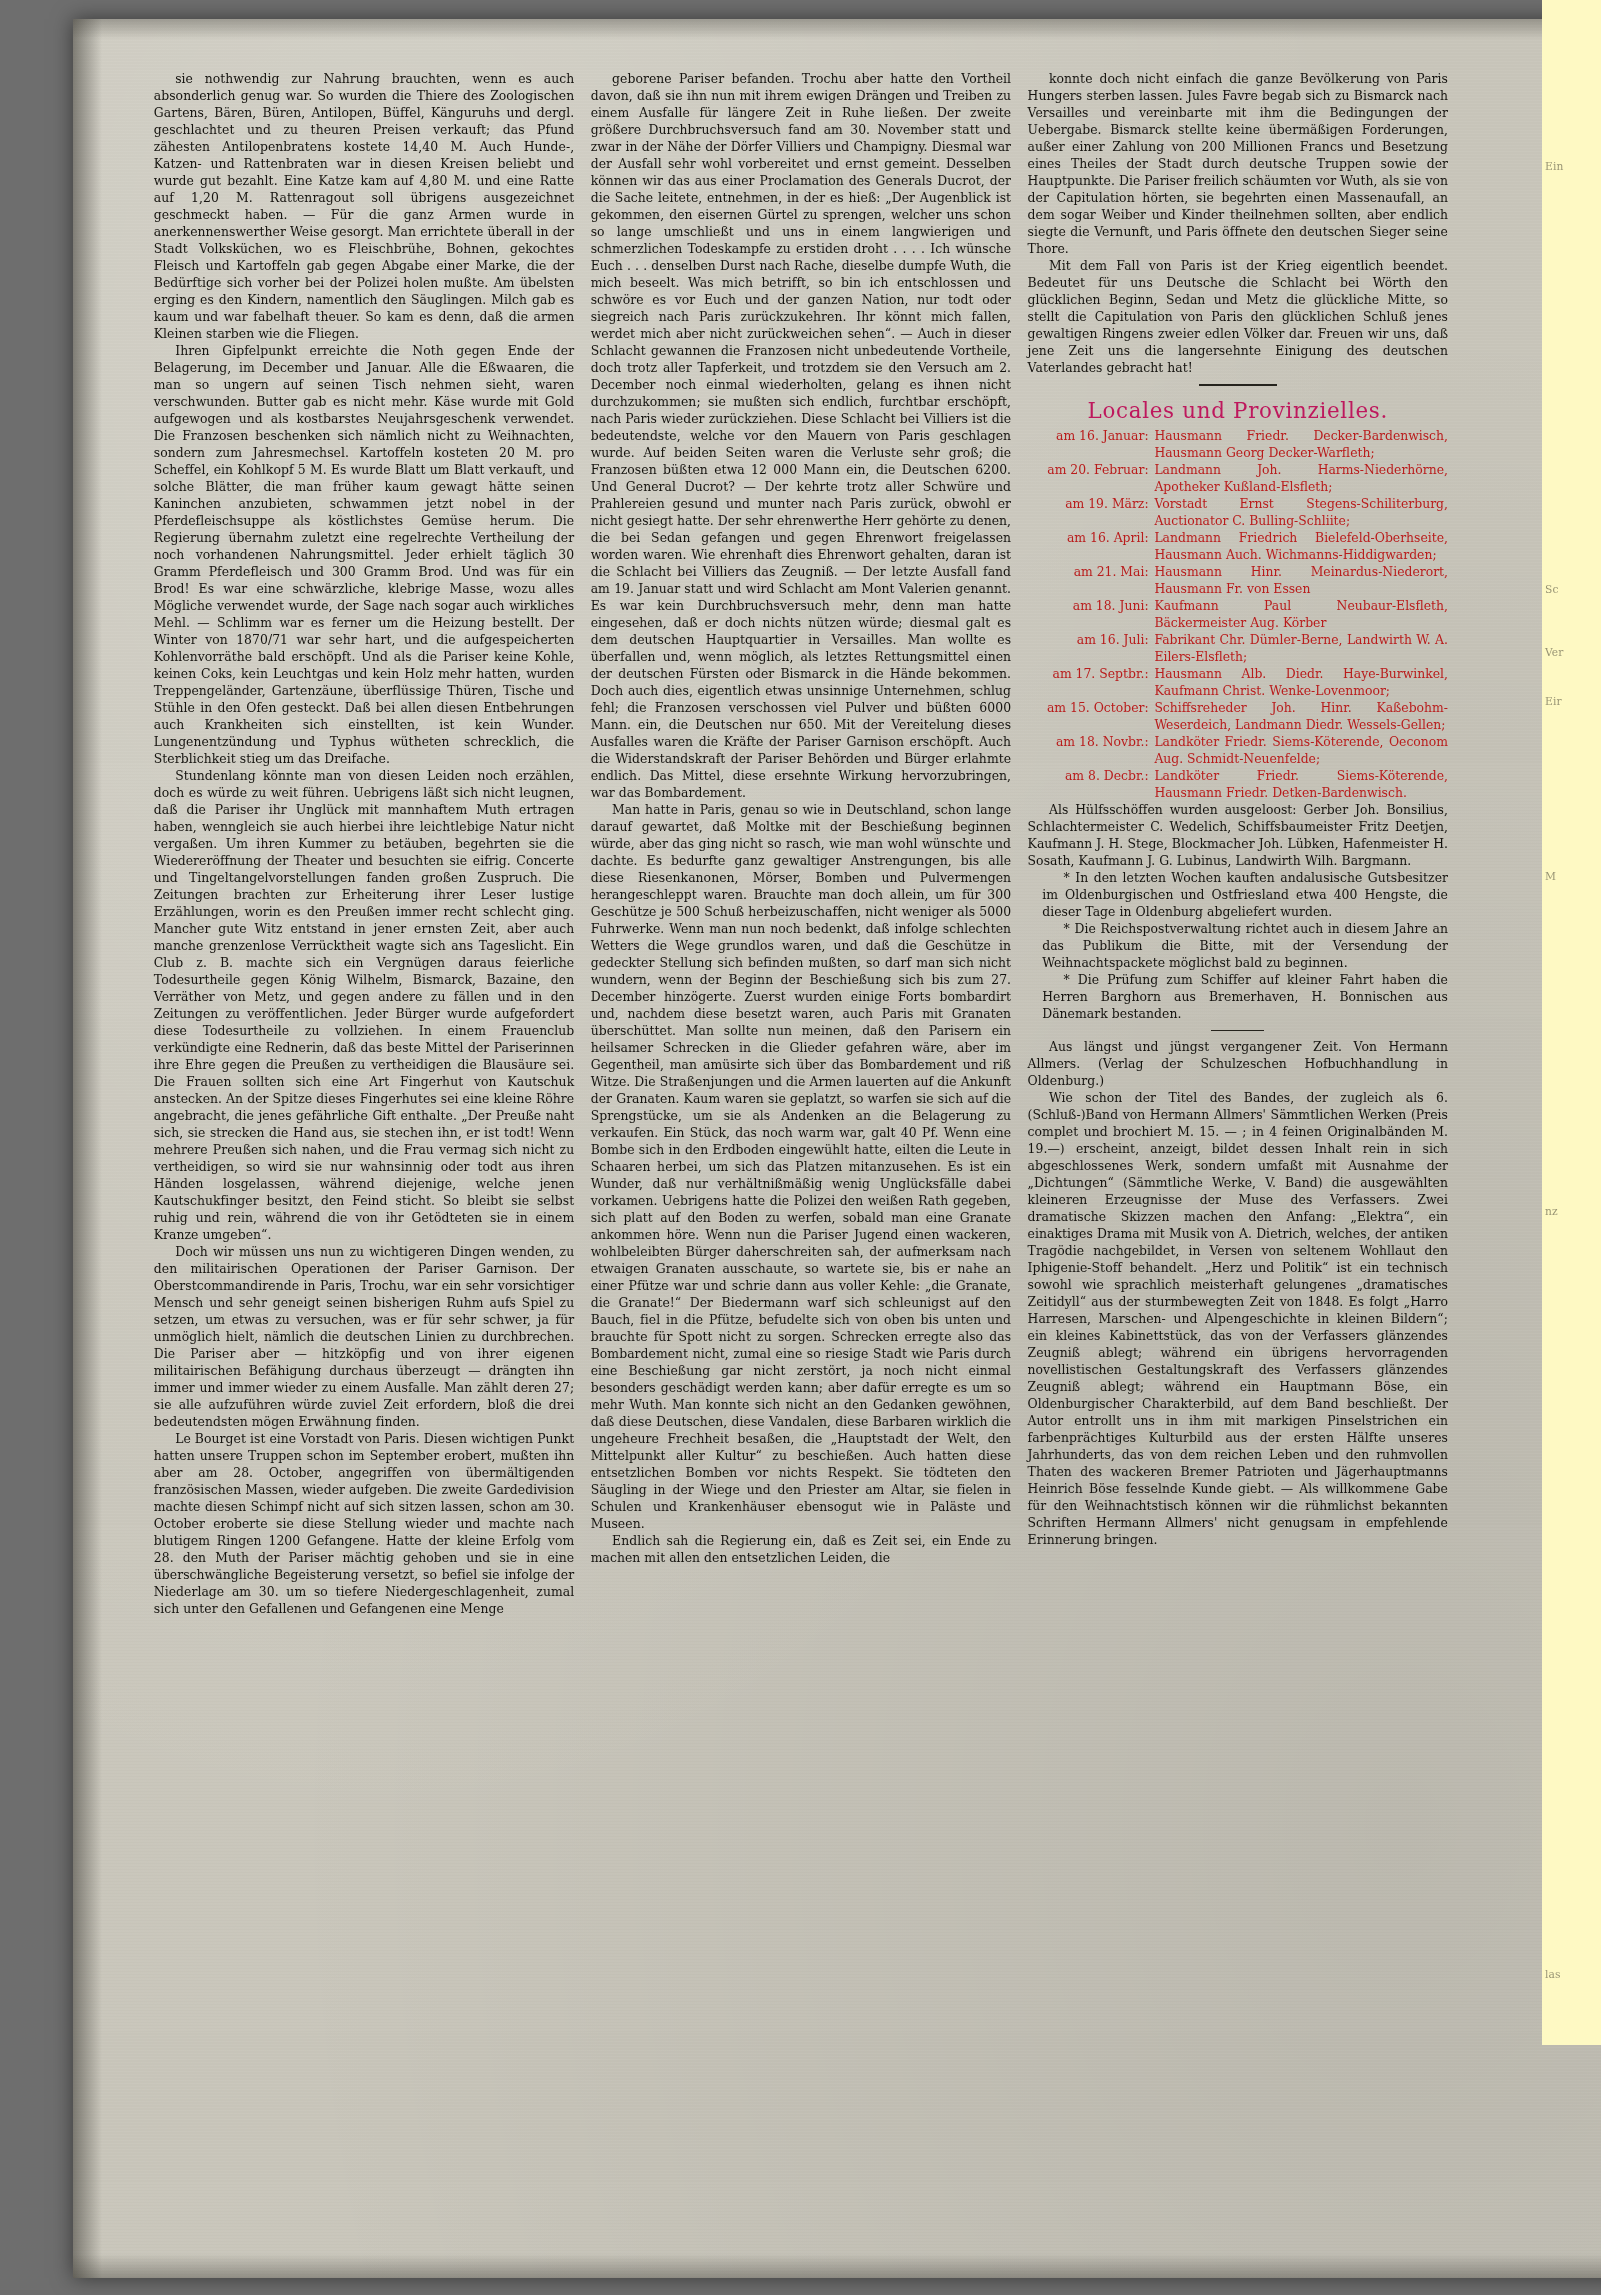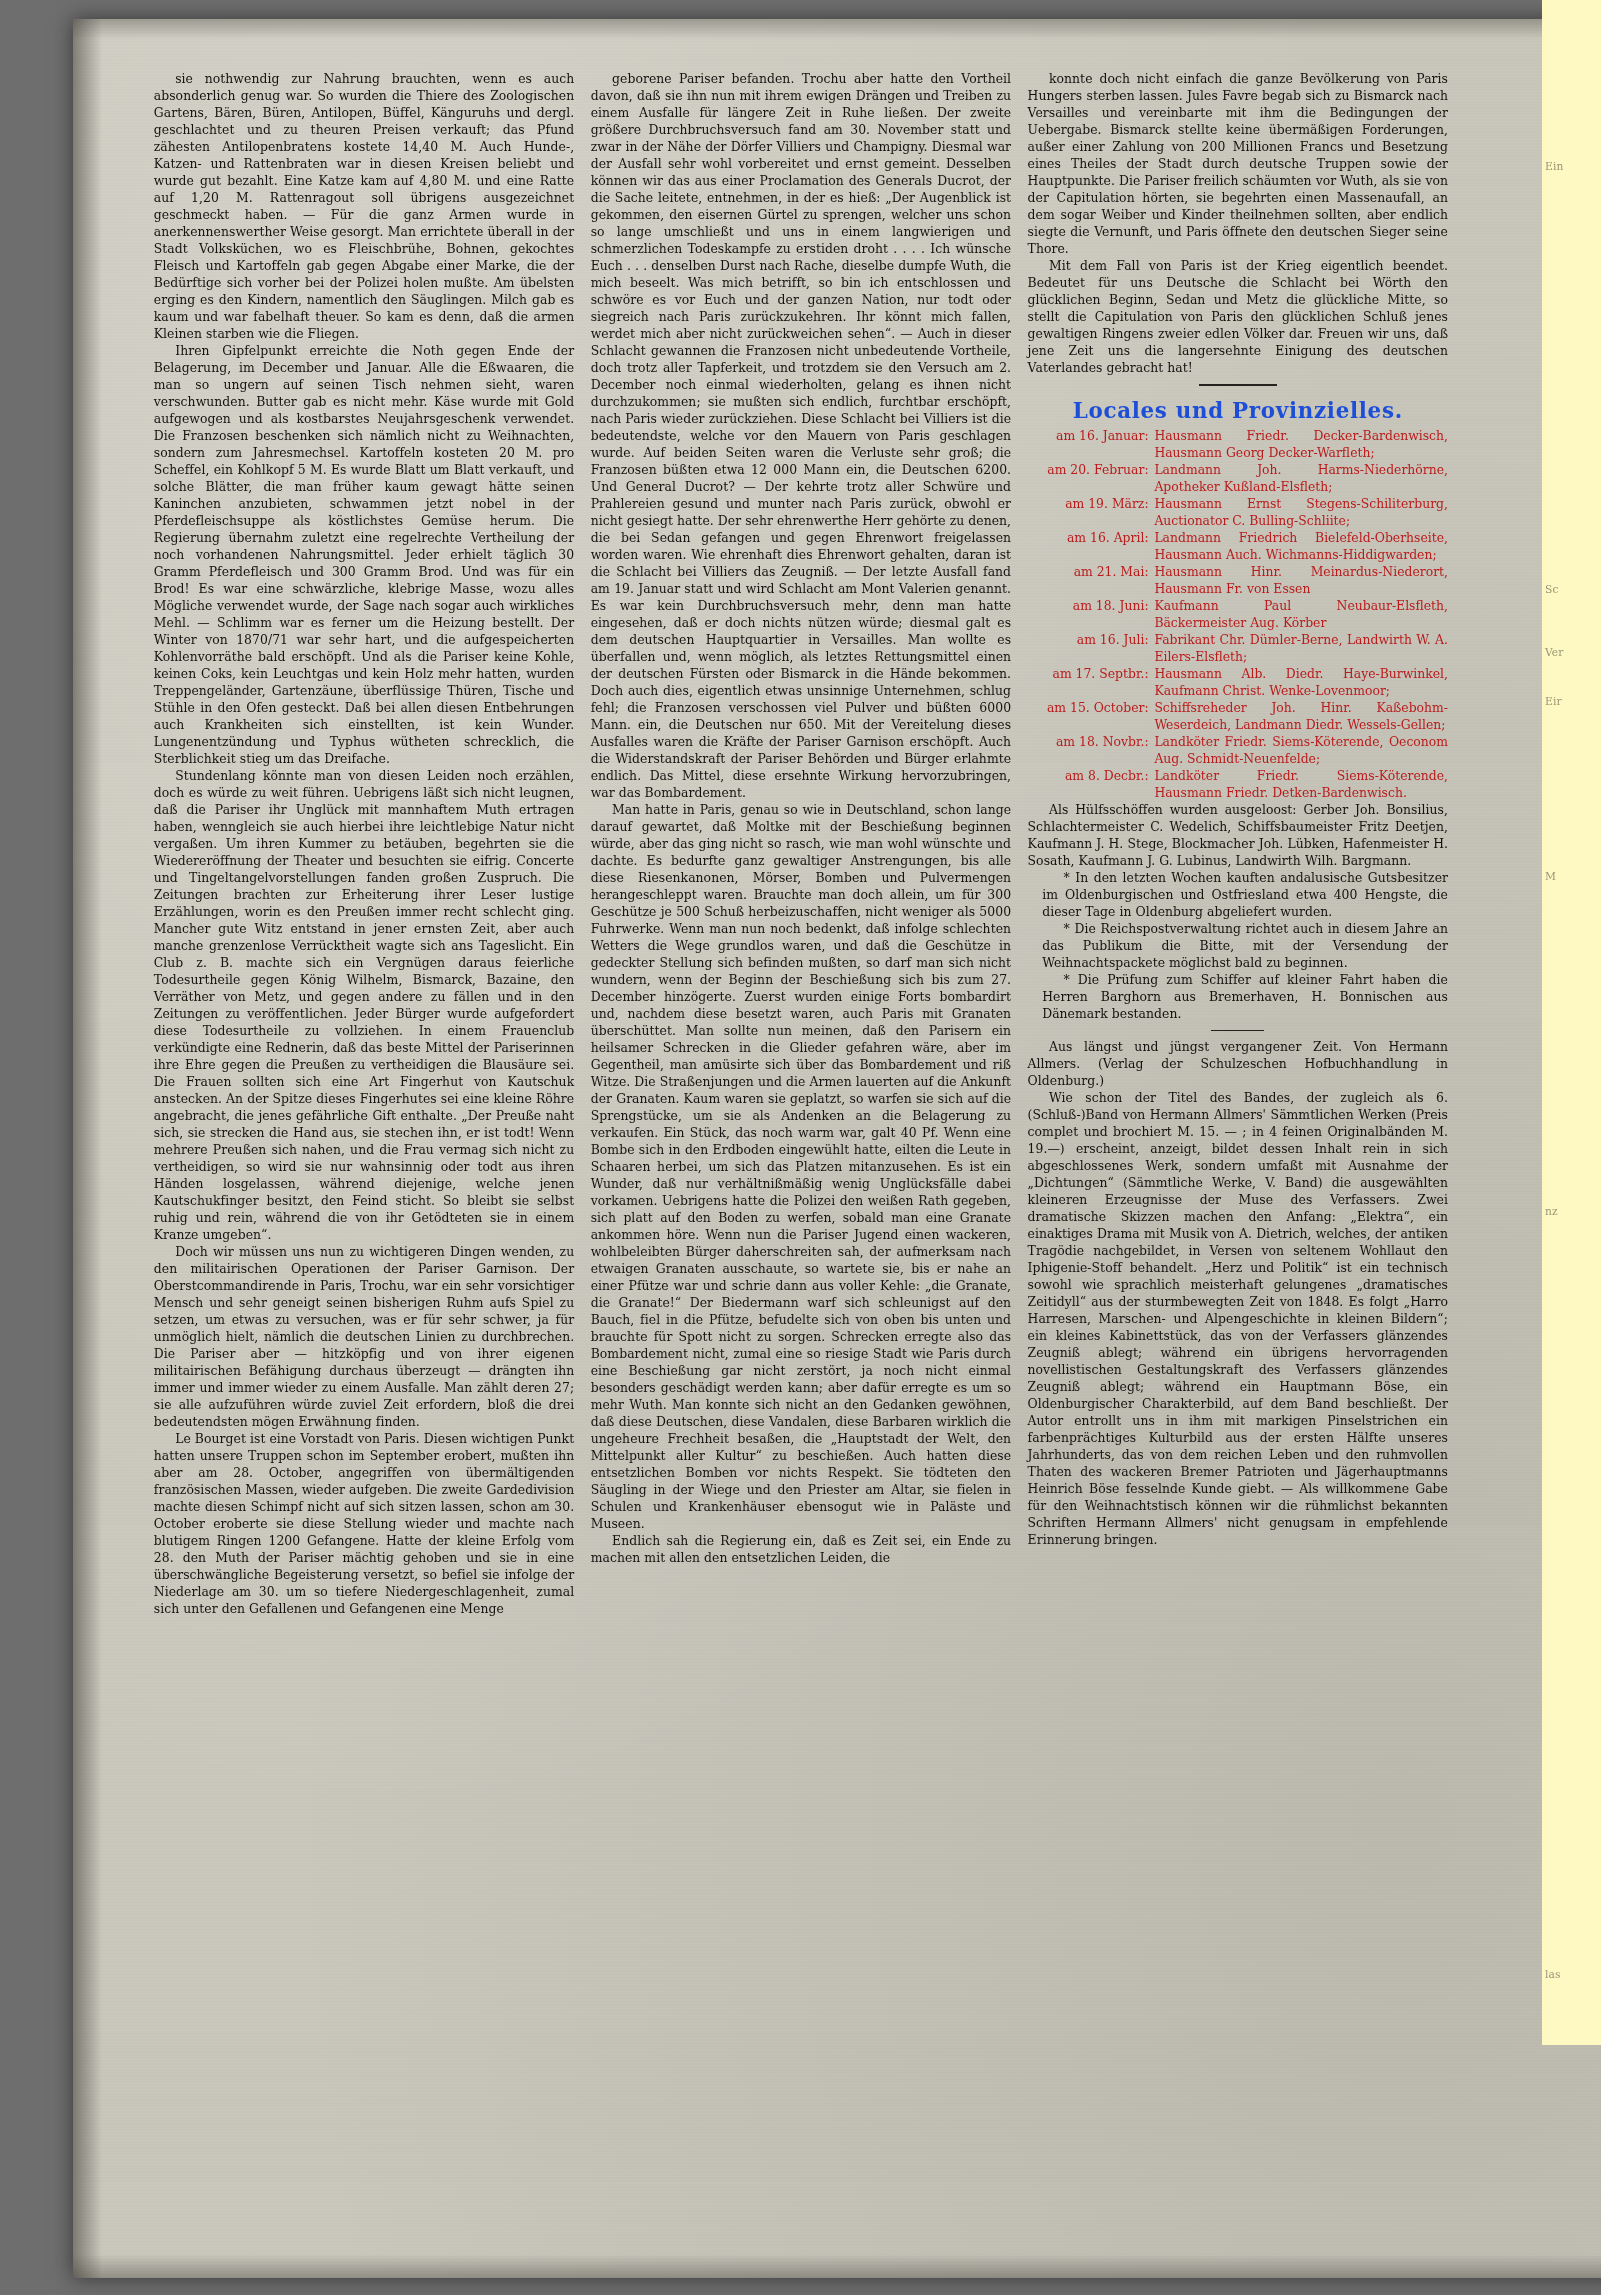--- a/index.html
+++ b/index.html
@@ -112,24 +112,24 @@
     width: 78px;
     height: 1.5px;
     background: #25231d;
     margin: 7.8px auto 6.8px auto;
   }
   .rule.short { width: 53px; height: 1px; }
   .section-title {
     text-align: center;
     font-size: 21.4px;
     line-height: 26px;
-    font-weight: bold;
+    font-weight: normal;
     letter-spacing: 0.7px;
     margin: 12.6px 0 2.9px 0;
-    color: #1d4ed8;
+    color: #be185d;
     font-family: "DejaVu Serif", serif;
   }
   .locale-lead {
     font-size: 12.4px;
     line-height: 17px;
     text-align: justify;
     color: #15130f;
     margin: 4.9px 0 0 0;
     text-indent: 14.6px;
   }
@@ -204,21 +204,21 @@
           <tr>
             <td class="date">am 16. Januar:</td>
             <td class="names">Hausmann Friedr. Decker-Bardenwisch, Hausmann Georg Decker-Warfleth;</td>
           </tr>
           <tr>
             <td class="date">am 20. Februar:</td>
             <td class="names">Landmann Joh. Harms-Niederhörne, Apotheker Kußland-Elsfleth;</td>
           </tr>
           <tr>
             <td class="date">am 19. März:</td>
-            <td class="names">Hausmann Ernst Stegens-Schiliterburg, Auctionator C. Bulling-Schliite;</td>
+            <td class="names">Vorstadt Ernst Stegens-Schiliterburg, Auctionator C. Bulling-Schliite;</td>
           </tr>
           <tr>
             <td class="date">am 16. April:</td>
             <td class="names">Landmann Friedrich Bielefeld-Oberhseite, Hausmann Auch. Wichmanns-Hiddigwarden;</td>
           </tr>
           <tr>
             <td class="date">am 21. Mai:</td>
             <td class="names">Hausmann Hinr. Meinardus-Niederort, Hausmann Fr. von Essen</td>
           </tr>
           <tr>

